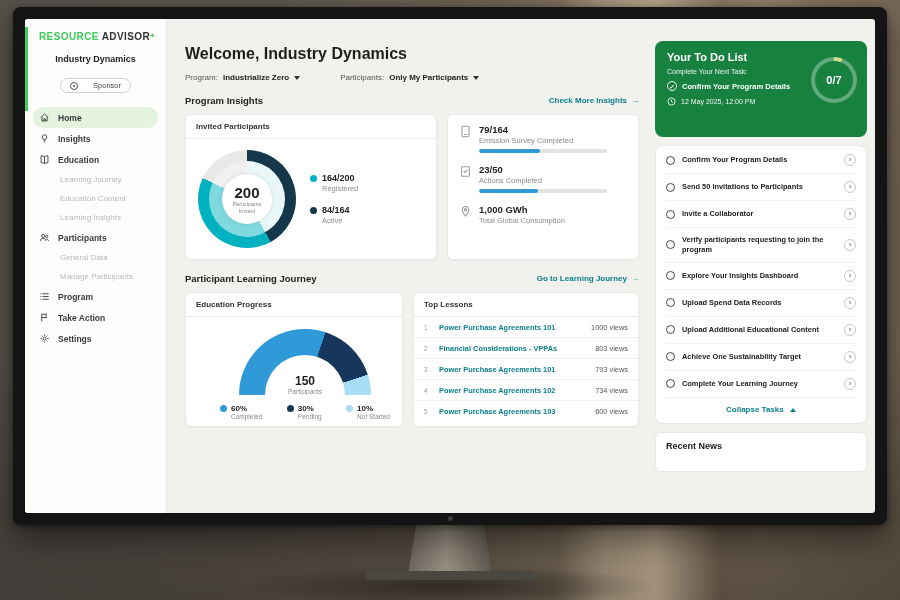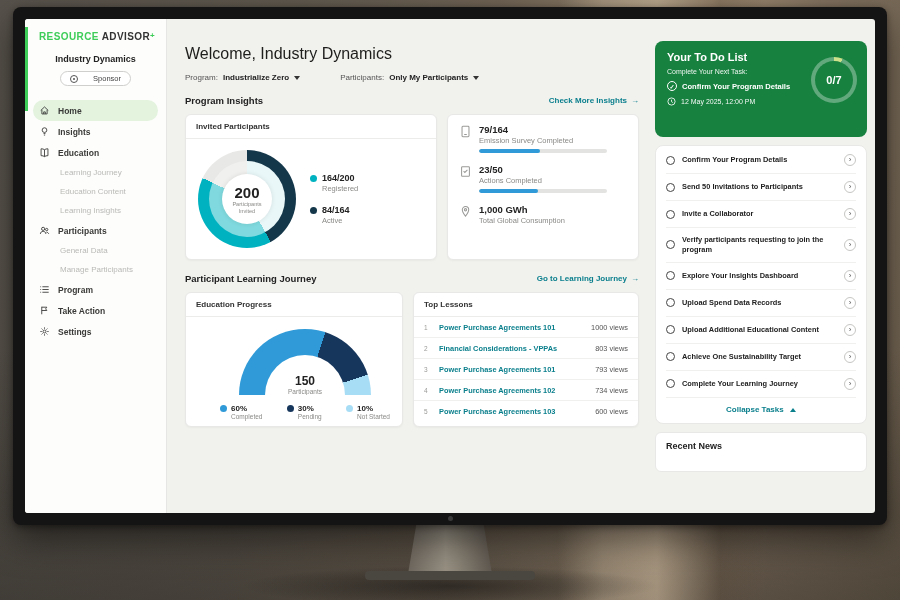--- a/index.html
+++ b/index.html
@@ -22,34 +22,34 @@
 
   
   .screen { position:relative; width:850px; height:494px; background:#f1f1ee; border-radius:3px; overflow:hidden; font-size:9px; color:#2c2c2a; }
 
   
   .sidebar { position:absolute; left:0; top:0; bottom:0; width:142px; background:#fdfdfb; border-right:1px solid #e6e6e4; }
   .side-accent { position:absolute; left:0; top:8px; width:3px; height:84px; background:#3dcd58; }
   .logo { padding:12px 0 0 14px; font-size:10px; font-weight:bold; letter-spacing:.4px; }
   .logo .g { color:#3dcd58; } .logo .d { color:#333; } .logo .plus { color:#3dcd58; font-size:8px; vertical-align:top; }
   .org { text-align:center; margin-top:12px; font-size:9px; font-weight:bold; color:#222; }
-  .role-badge { display:flex; align-items:center; gap:15px; width:max-content; margin:7px auto 0; padding:2px 9px;
+  .role-badge { display:flex; align-items:center; gap:15px; width:max-content; margin:14px auto 0; padding:2px 9px;
     border:1px solid #cfcfcd; border-radius:10px; font-size:7.5px; color:#444; background:#fff; }
   .role-badge .rico { width:8px; height:8px; border:1.4px solid #555; border-radius:50%; position:relative; }
   .role-badge .rico::after { content:""; position:absolute; left:2px; top:2px; width:2px; height:2px; background:#555; border-radius:50%; }
   .nav { margin-top:14px; }
   .nav-item { display:flex; align-items:center; gap:8px; margin:0 8px; padding:5px 6px; font-size:8.5px; font-weight:bold; color:#3a3a38; border-radius:14px; cursor:default; }
   .nav-item.active { background:#e3f3de; }
   .nav-item.sub { padding-left:27px; font-weight:normal; color:#b9b9b7; font-size:8px; }
   .nico { width:11px; height:11px; flex:none; color:#3c3c3a; }
   .nico svg { width:11px; height:11px; display:block; }
 
   
   .main { position:absolute; left:142px; top:0; bottom:0; width:482px; padding:26px 10px 0 18px; }
-  .welcome { font-size:16px; font-weight:normal; color:#1e1e1c; }
+  .welcome { font-size:16px; font-weight:bold; color:#1e1e1c; }
   .filters { display:flex; gap:40px; margin-top:10px; align-items:flex-end; font-size:8px; color:#555; }
   .filter { display:flex; align-items:center; gap:5px; }
   .filter b { color:#222; font-size:8px; }
   .caret-down { width:0; height:0; border-left:3px solid transparent; border-right:3px solid transparent; border-top:4px solid #333; display:inline-block; }
   .caret-up { width:0; height:0; border-left:3px solid transparent; border-right:3px solid transparent; border-bottom:4px solid currentColor; display:inline-block; margin-left:4px; }
   .section-row { display:flex; justify-content:space-between; align-items:center; margin-top:13px; }
   .section-title { font-size:9.5px; font-weight:bold; color:#222; }
   .section-link { font-size:8px; font-weight:bold; color:#0a7f8c; display:flex; gap:4px; align-items:center; cursor:pointer; }
   .cards-row { display:flex; gap:10px; margin-top:8px; align-items:stretch; }
   .card { background:#fff; border:1px solid #e8e8e6; border-radius:6px; box-shadow:0 1px 2px rgba(0,0,0,.04); }

